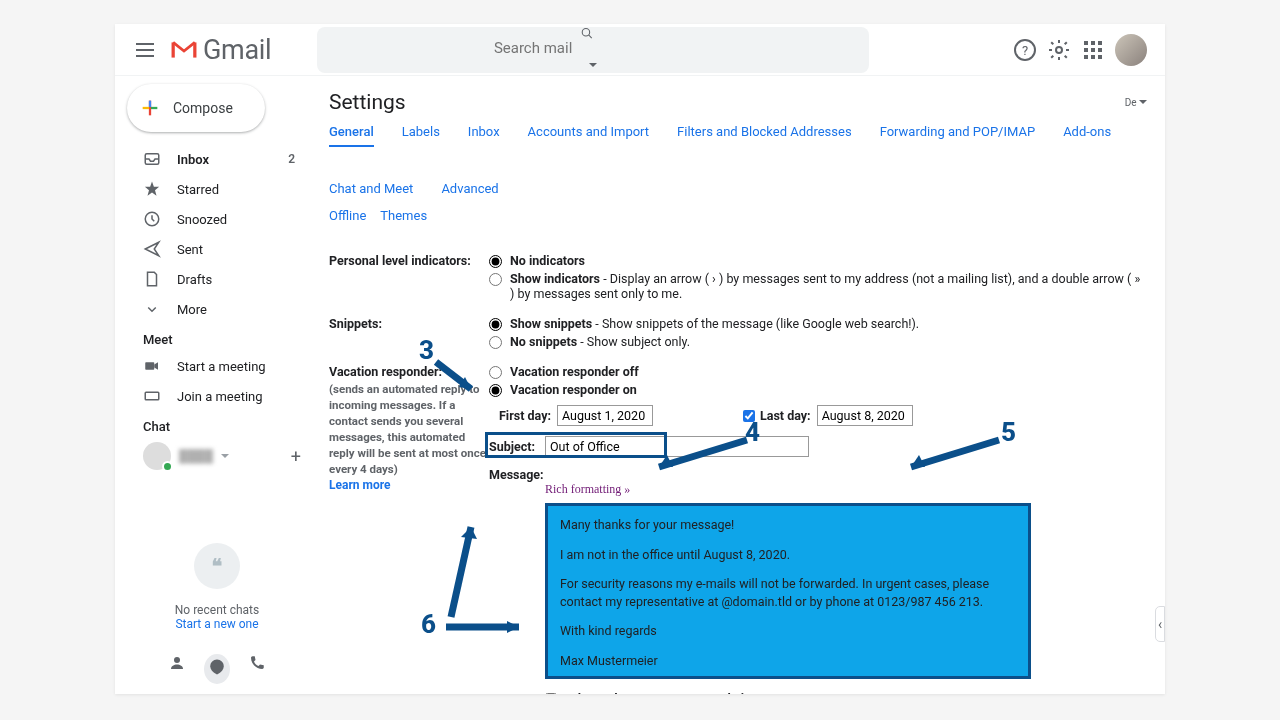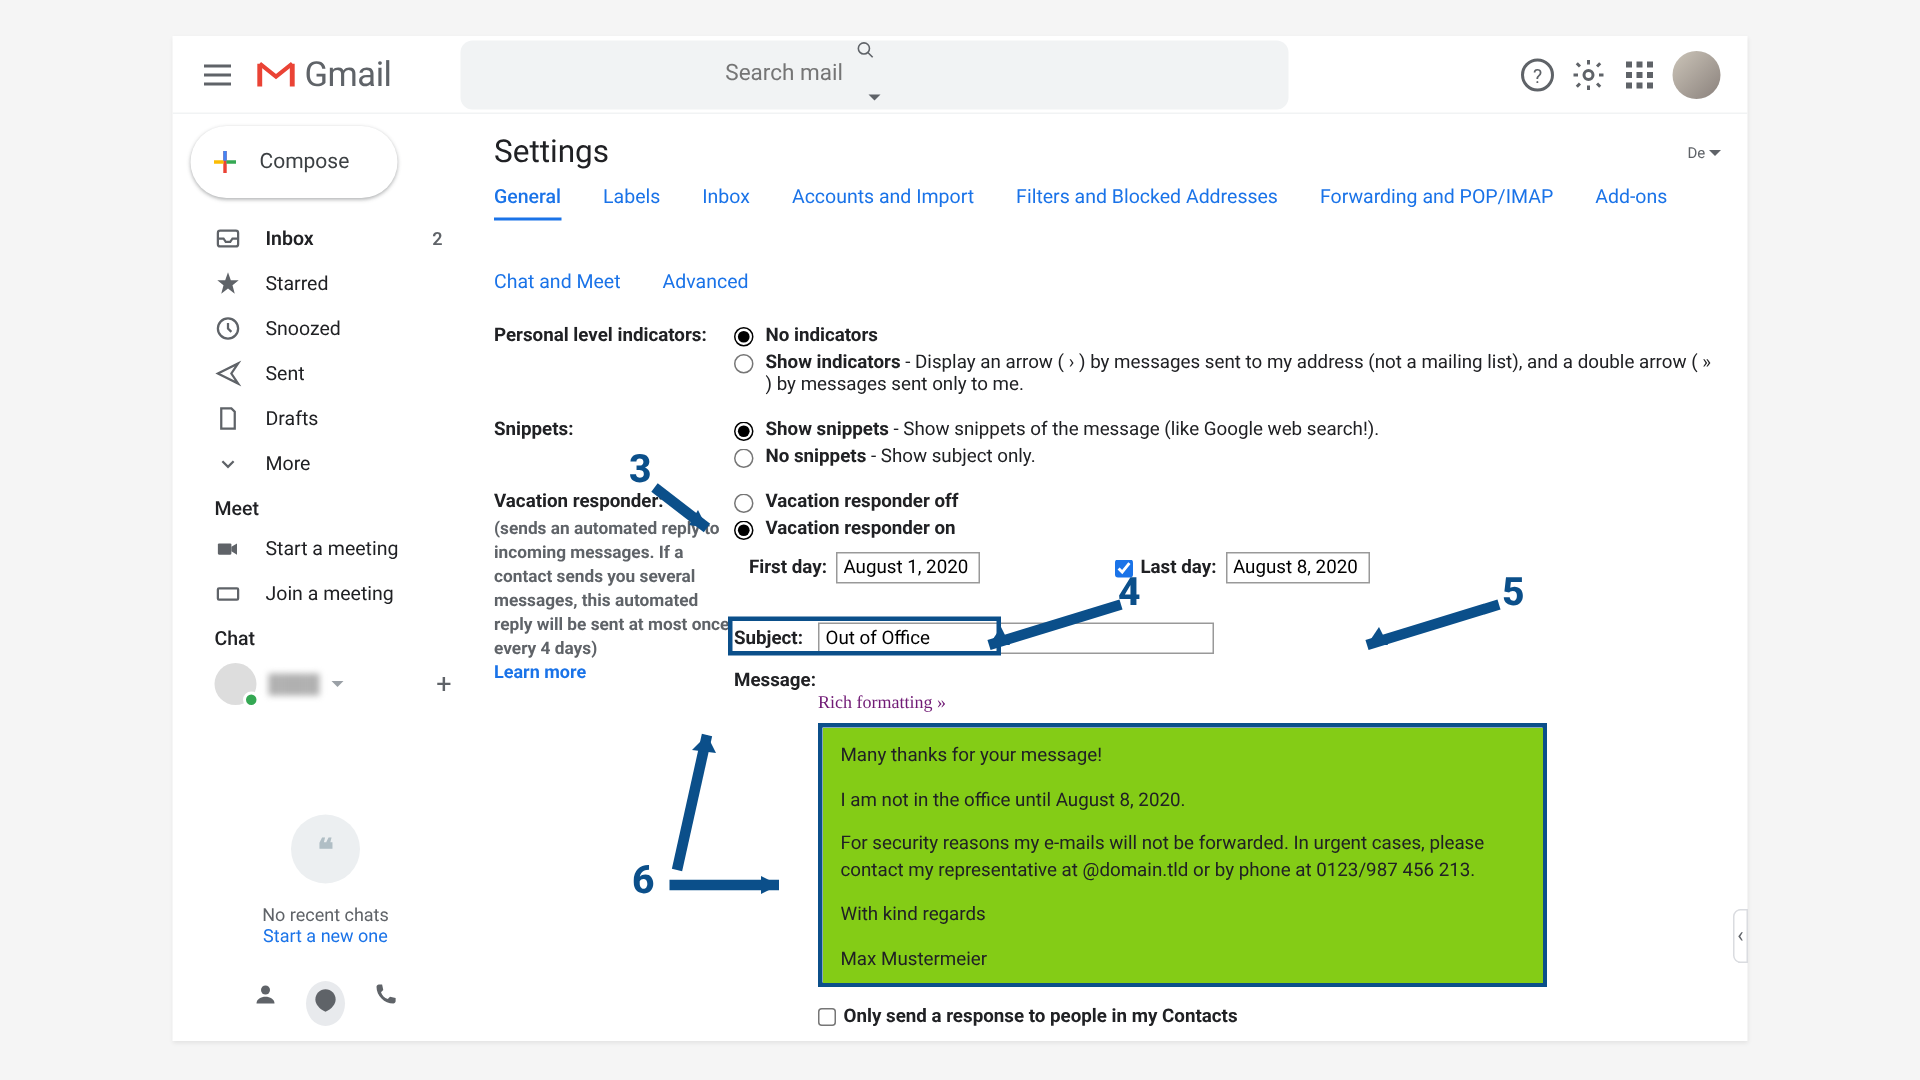--- a/index.html
+++ b/index.html
@@ -4,21 +4,21 @@
 <style>
 * { margin: 0; padding: 0; box-sizing: border-box; font-family: 'Google Sans', Roboto, Arial, sans-serif; }
 body { background: #f5f5f5; width: 1280px; height: 720px; overflow: hidden; position: relative; }
 .app-frame { background: #fff; width: 1050px; height: 670px; position: absolute; left: 115px; top: 24px; box-shadow: 0 1px 3px rgba(0,0,0,0.08); display: flex; flex-direction: column; }
 .header { height: 52px; display: flex; align-items: center; padding: 0 8px; border-bottom: 1px solid #f1f3f4; }
 .menu-btn { width: 44px; height: 44px; display: flex; align-items: center; justify-content: center; cursor: pointer; }
 .menu-icon { width: 18px; height: 14px; display: flex; flex-direction: column; justify-content: space-between; }
 .menu-icon span { height: 2px; background: #5f6368; width: 100%; }
 .logo-wrap { display: flex; align-items: center; margin-left: 4px; }
 .gmail-logo { width: 26px; height: 20px; margin-right: 6px; }
-.gmail-text { font-size: 23px; color: #5f6368; letter-spacing: -0.3px; }
+.gmail-text { font-size: 27px; color: #5f6368; letter-spacing: -0.3px; }
 .search-wrap { margin-left: 46px; background: #f1f3f4; border-radius: 8px; height: 46px; width: 552px; display: flex; align-items: center; padding: 0 10px; flex-direction: column; }
 .search-icon { width: 20px; height: 20px; color: #5f6368; margin-right: 12px; }
 .search-input { flex: 1; border: none; background: transparent; outline: none; font-size: 15px; color: #5f6368; }
 .search-opts { width: 24px; height: 24px; display: flex; align-items: center; justify-content: center; cursor: pointer; }
 .caret-down { width: 0; height: 0; border-left: 4px solid transparent; border-right: 4px solid transparent; border-top: 4px solid #5f6368; }
 .header-right { margin-left: auto; display: flex; align-items: center; gap: 10px; padding-right: 10px; }
 .hdr-icon { width: 24px; height: 24px; color: #5f6368; display: flex; align-items: center; justify-content: center; cursor: pointer; }
 .apps-icon { display: grid; grid-template-columns: repeat(3, 4px); grid-template-rows: repeat(3, 4px); gap: 3px; }
 .apps-icon span { background: #5f6368; width: 4px; height: 4px; }
 .avatar { width: 32px; height: 32px; border-radius: 50%; background: linear-gradient(135deg, #ccc5b9, #8a817c); }
@@ -62,28 +62,28 @@
 .radio-label b { font-weight: 700; }
 .radio-label span.desc { font-weight: 400; color: #202124; }
 .vac-desc { font-size: 11.5px; color: #5f6368; line-height: 1.4; margin-top: 2px; }
 .learn-link { color: #1a73e8; font-size: 12px; cursor: pointer; }
 .vac-body { flex: 1; }
 .date-row { display: flex; align-items: center; margin-top: 8px; }
 .date-lbl { font-weight: 700; font-size: 12.5px; margin-right: 6px; }
 .date-field { border: 1px solid #999; padding: 2px 4px; font-size: 12.5px; width: 96px; }
 .date-group2 { margin-left: 90px; display: flex; align-items: center; }
 .cb { width: 12px; height: 12px; margin-right: 5px; accent-color: #1a73e8; }
-.subj-row { display: flex; align-items: center; margin-top: 26px; }
+.subj-row { display: flex; align-items: center; margin-top: 10px; }
 .subj-lbl { font-weight: 700; font-size: 12.5px; width: 56px; }
 .subj-field { border: 1px solid #999; padding: 2px 4px; font-size: 12.5px; width: 264px; }
 .subj-hl { position: absolute; border: 3px solid #0b4f8a; pointer-events: none; }
 .msg-lbl { font-weight: 700; font-size: 12.5px; margin-top: 10px; display: block; }
 .rich-link { color: #701a75; font-size: 12px; margin-left: 56px; cursor: pointer; font-family: Liberation Serif, serif; }
 .msg-box-wrap { position: relative; margin-top: 6px; margin-left: 56px; }
-.msg-box { border: 3px solid #0b4f8a; width: 486px; height: 176px; overflow-y: scroll; padding: 10px 12px; font-size: 12.5px; line-height: 1.4; background: #84cc16; resize: none; }
+.msg-box { border: 3px solid #0b4f8a; width: 486px; height: 176px; overflow-y: scroll; padding: 10px 12px; font-size: 12.5px; line-height: 1.4; background: #0ea5e9; resize: none; }
 .msg-box p { margin-bottom: 12px; }
 .contacts-row { margin: 12px 0 12px 56px; display: flex; align-items: center; font-size: 12.5px; font-weight: 700; }
 .annot { position: absolute; font-size: 26px; font-weight: 800; color: #0b4f8a; pointer-events: none; z-index: 10; }
 .arrow { position: absolute; pointer-events: none; z-index: 9; }
 .handle { position: absolute; right: 0; width: 10px; height: 36px; background: #fff; border: 1px solid #dadce0; border-radius: 5px 0 0 5px; display: flex; align-items: center; justify-content: center; cursor: pointer; }
 .handle::before { content: '‹'; font-size: 14px; color: #5f6368; }
 </style>
 </head>
 <body>
 
@@ -254,20 +254,24 @@
         <div class="tab active">General</div>
         <div class="tab">Labels</div>
         <div class="tab">Inbox</div>
         <div class="tab">Accounts and Import</div>
         <div class="tab">Filters and Blocked Addresses</div>
         <div class="tab">Forwarding and POP/IMAP</div>
         <div class="tab">Add-ons</div>
         <div class="tab">Chat and Meet</div>
         <div class="tab">Advanced</div>
       </div>
+      <div class="tabs-row2">
+        <div class="tab">Offline</div>
+        <div class="tab">Themes</div>
+      </div>
 
       <div class="content">
 
         <div class="row">
           <div class="row-label">Personal level indicators:</div>
           <div class="row-body">
             <div class="radio-line">
               <input type="radio" class="radio" checked="" style="">
               <div class="radio-label"><b>No indicators</b></div>
             </div>

